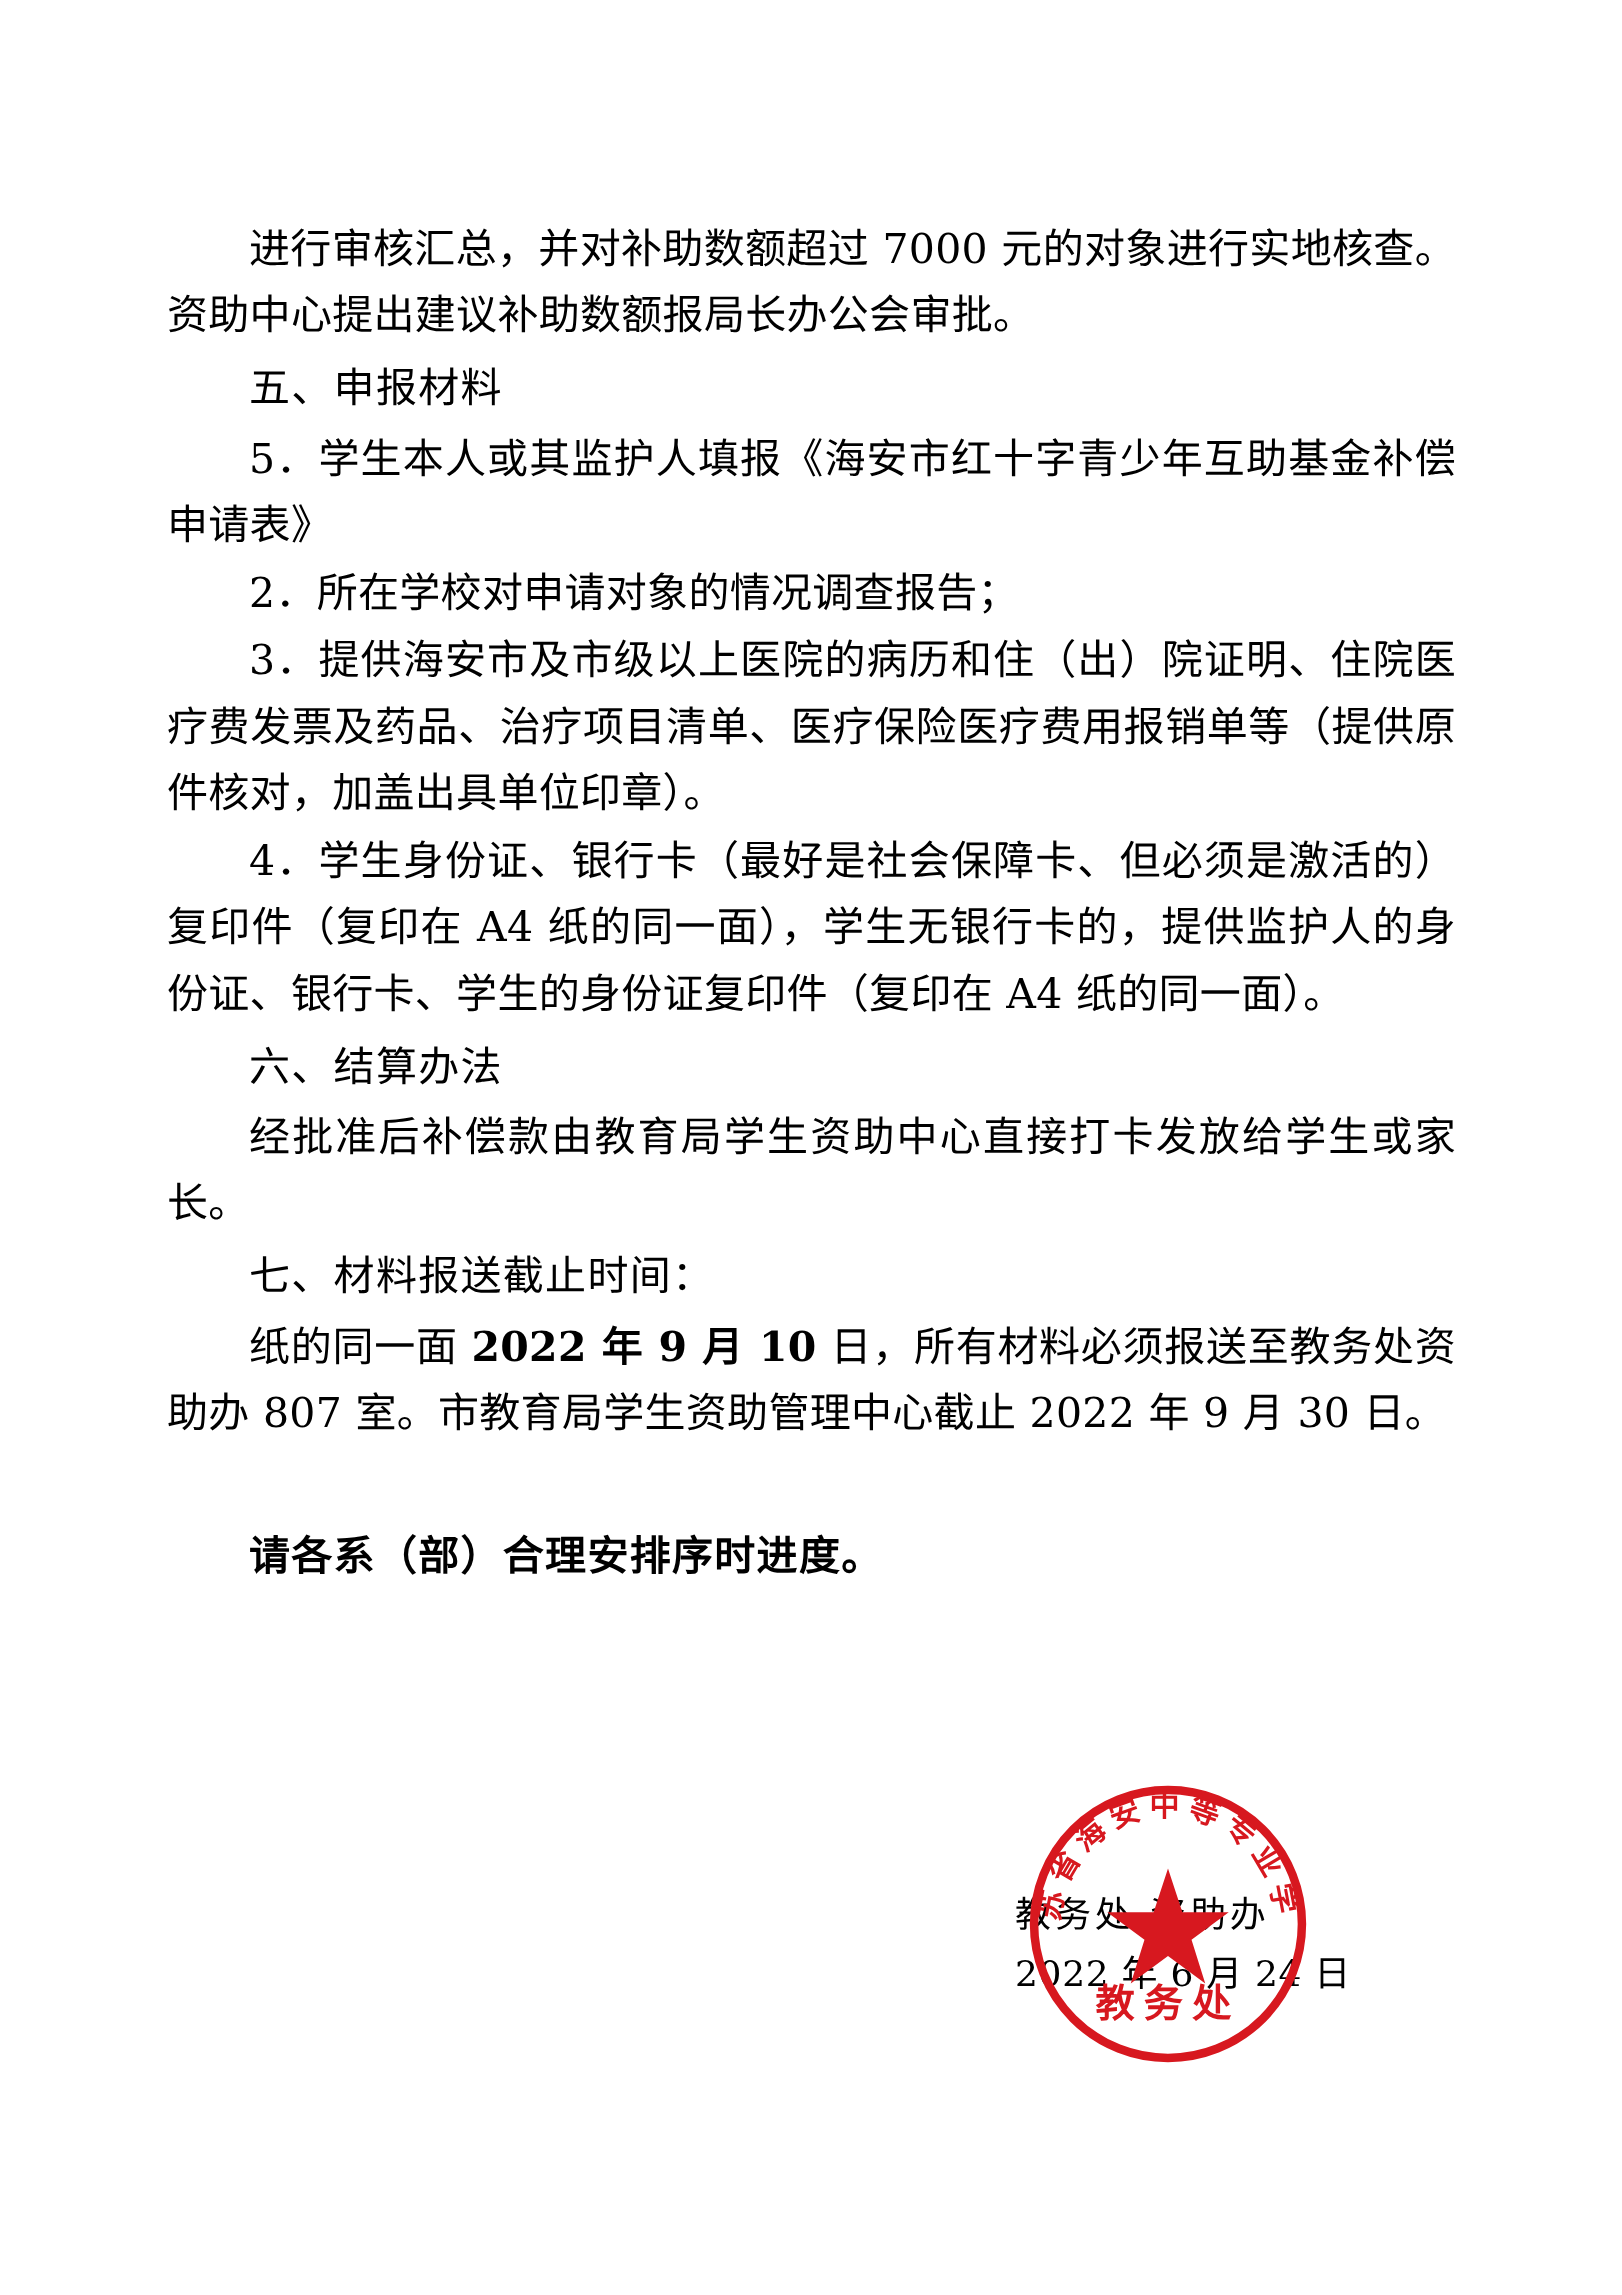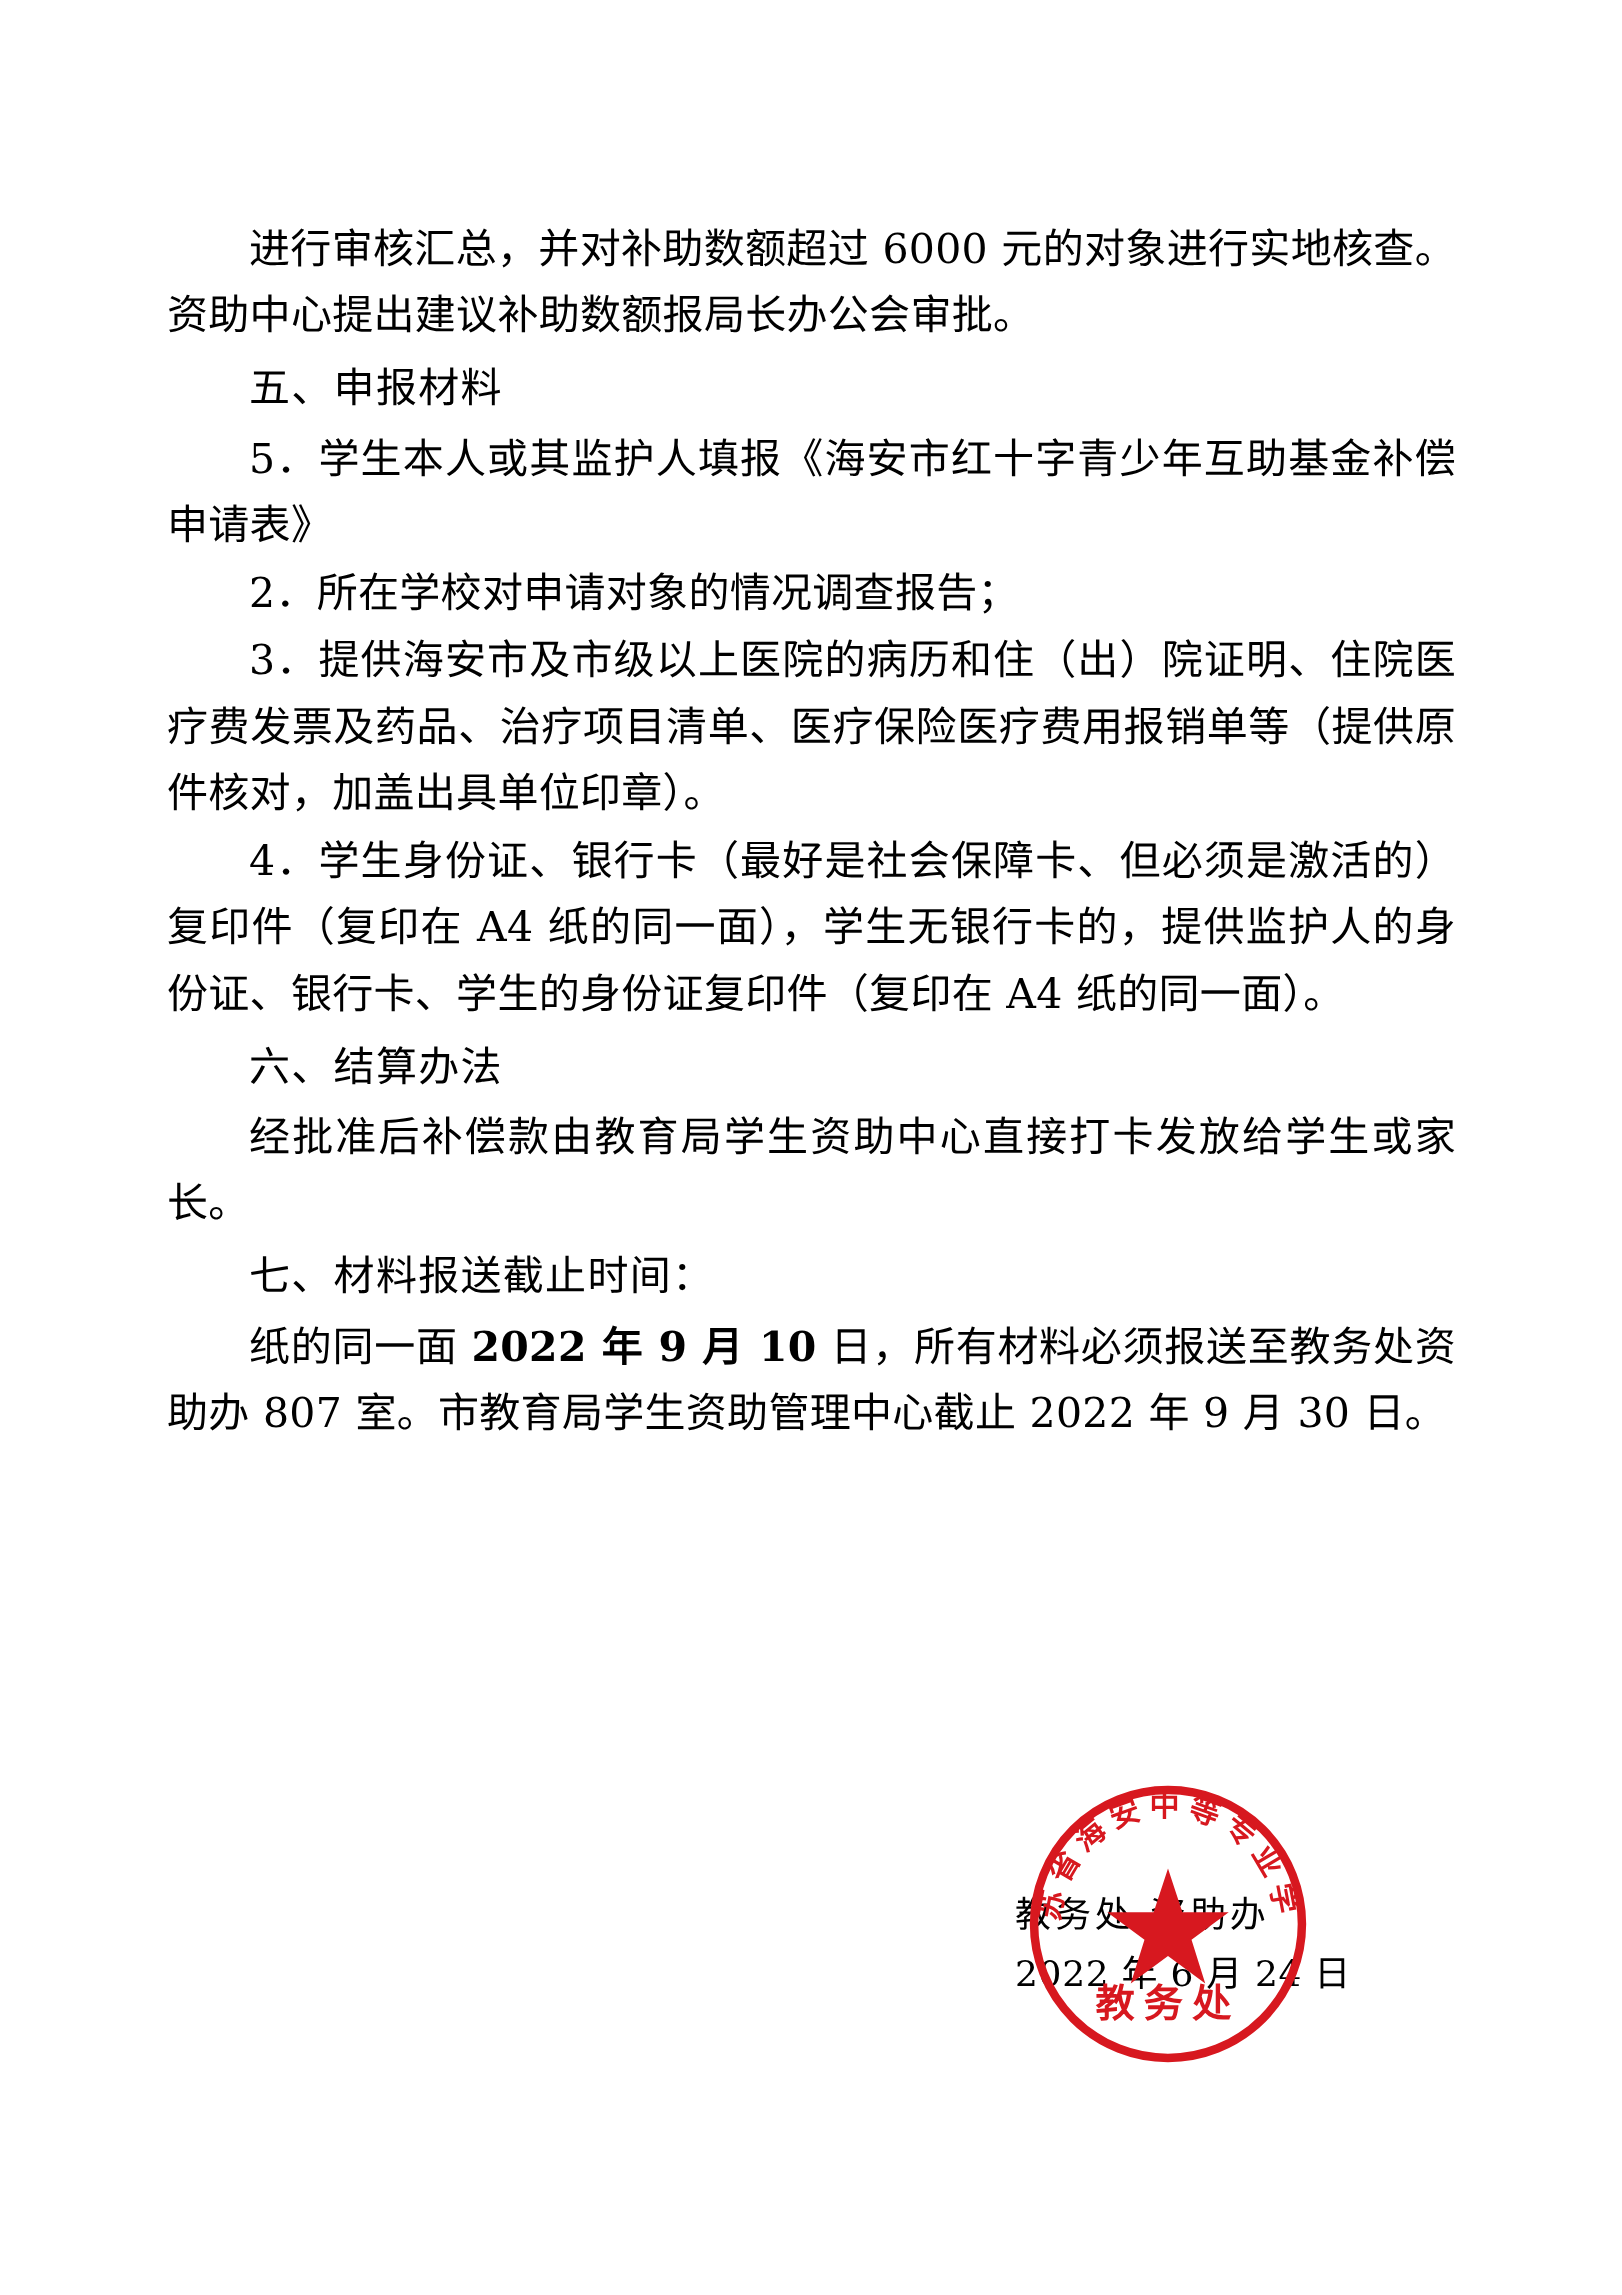--- a/index.html
+++ b/index.html
@@ -79,40 +79,41 @@
     pointer-events: none;
   }
   .seal svg { display: block; }
 </style>
 </head>
 <body>
 
 <div class="page">
   <div class="doc-body">
 
-    <p class="indent">进行审核汇总，并对补助数额超过 6000 元的对象进行实地核查。资助中心提出建议补助数额报局长办公会审批。</p>
+    <p class="indent">进行审核汇总，并对补助数额超过 7000 元的对象进行实地核查。资助中心提出建议补助数额报局长办公会审批。</p>
 
     <p class="heading">五、申报材料</p>
 
     <p class="indent">5．学生本人或其监护人填报《海安市红十字青少年互助基金补偿申请表》</p>
 
     <p class="indent">2．所在学校对申请对象的情况调查报告；</p>
 
     <p class="indent">3．提供海安市及市级以上医院的病历和住（出）院证明、住院医疗费发票及药品、治疗项目清单、医疗保险医疗费用报销单等（提供原件核对，加盖出具单位印章）。</p>
 
     <p class="indent">4．学生身份证、银行卡（最好是社会保障卡、但必须是激活的）复印件（复印在 A4 纸的同一面），学生无银行卡的，提供监护人的身份证、银行卡、学生的身份证复印件（复印在 A4 纸的同一面）。</p>
 
     <p class="heading">六、结算办法</p>
 
     <p class="indent">经批准后补偿款由教育局学生资助中心直接打卡发放给学生或家长。</p>
 
     <p class="heading">七、材料报送截止时间：</p>
 
     <p class="indent"><span>纸的同一面 </span><span class="bold">2022 年 9 月 10</span><span> 日，所有材料必须报送至教务处资助办 807 室。市教育局学生资助管理中心截止 2022 年 9 月 30 日。</span></p>
 
+    <p class="notice-line">请各系（部）合理安排序时进度。</p>
 
   </div>
 
   <div class="sign-block">
     <div class="line1">教务处  资助办</div>
     <div class="line2">2022 年 6 月 24 日</div>
   </div>
 
   <div class="seal">
     <svg width="294" height="294" viewBox="0 0 450 450" xmlns="http://www.w3.org/2000/svg">

